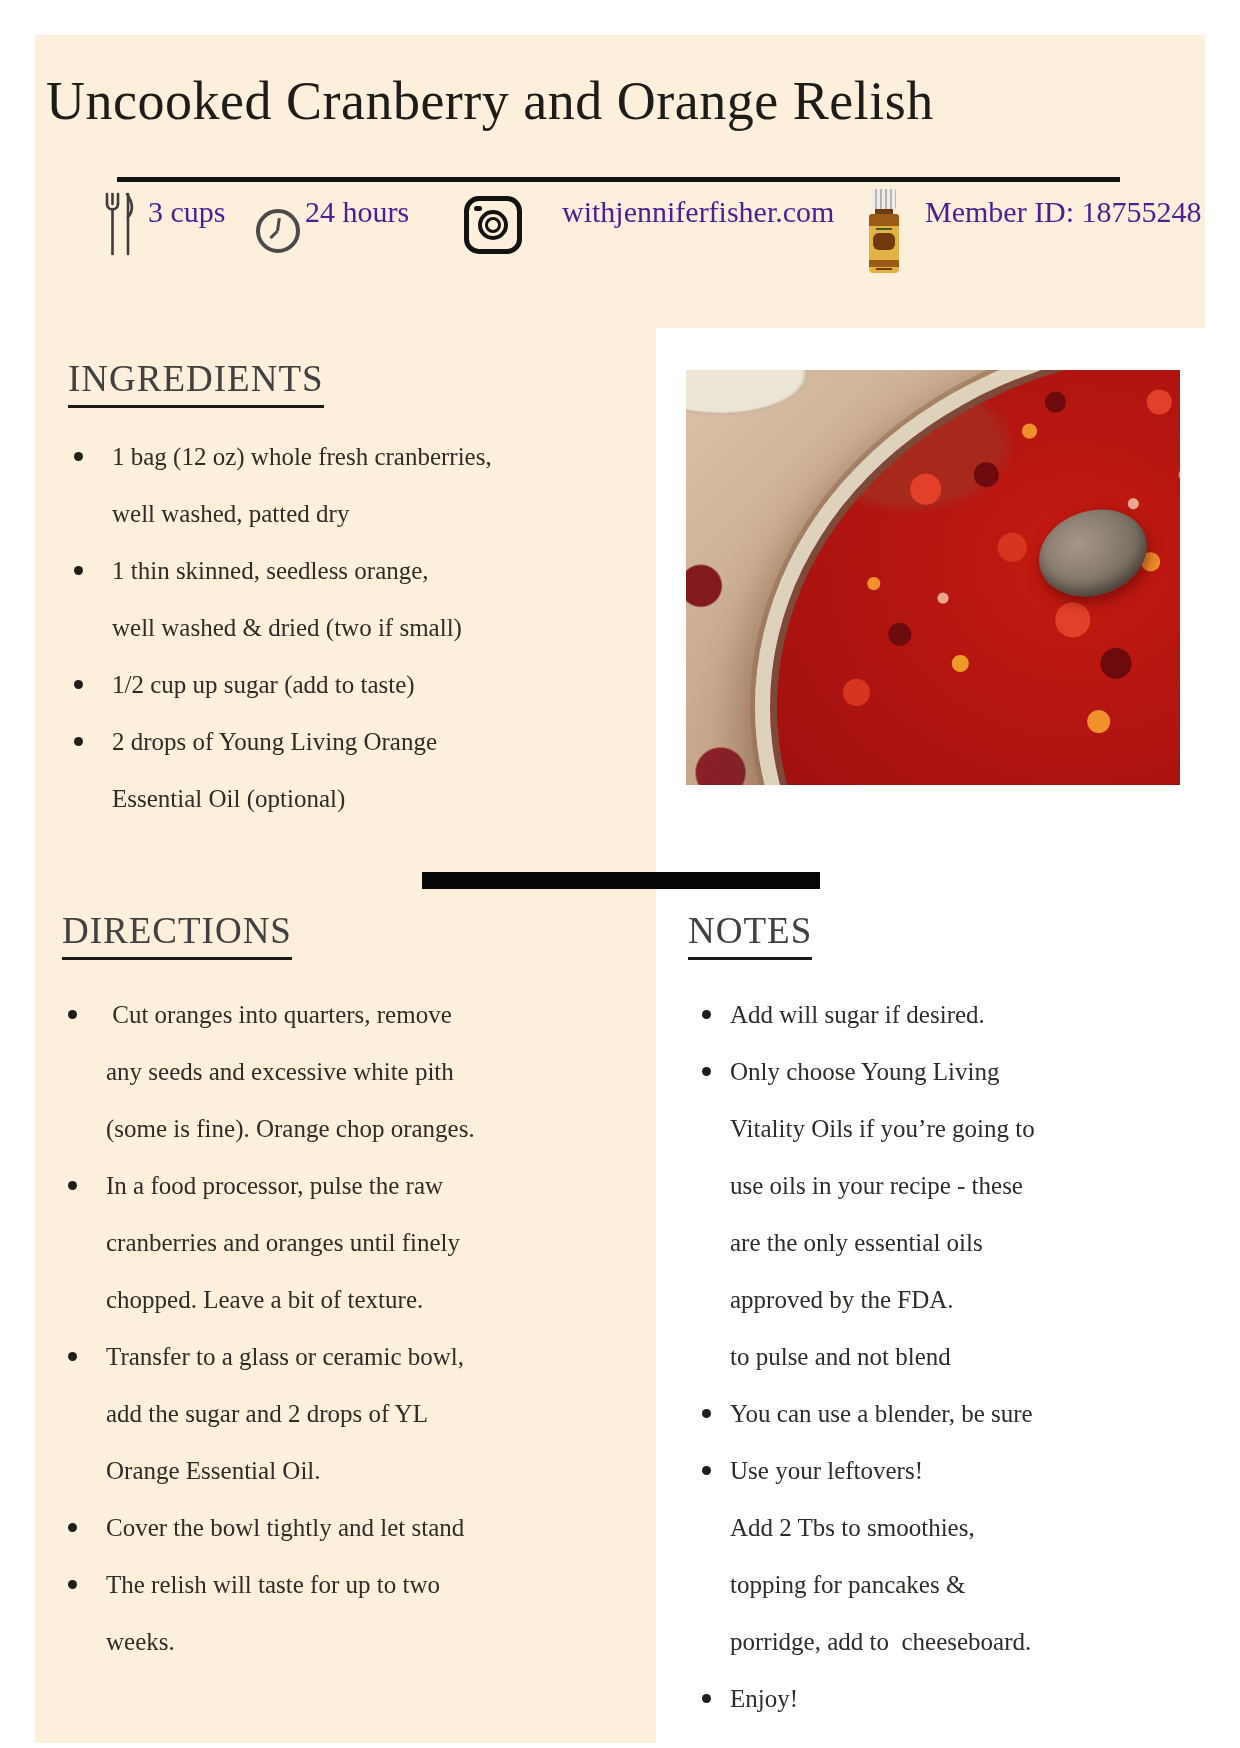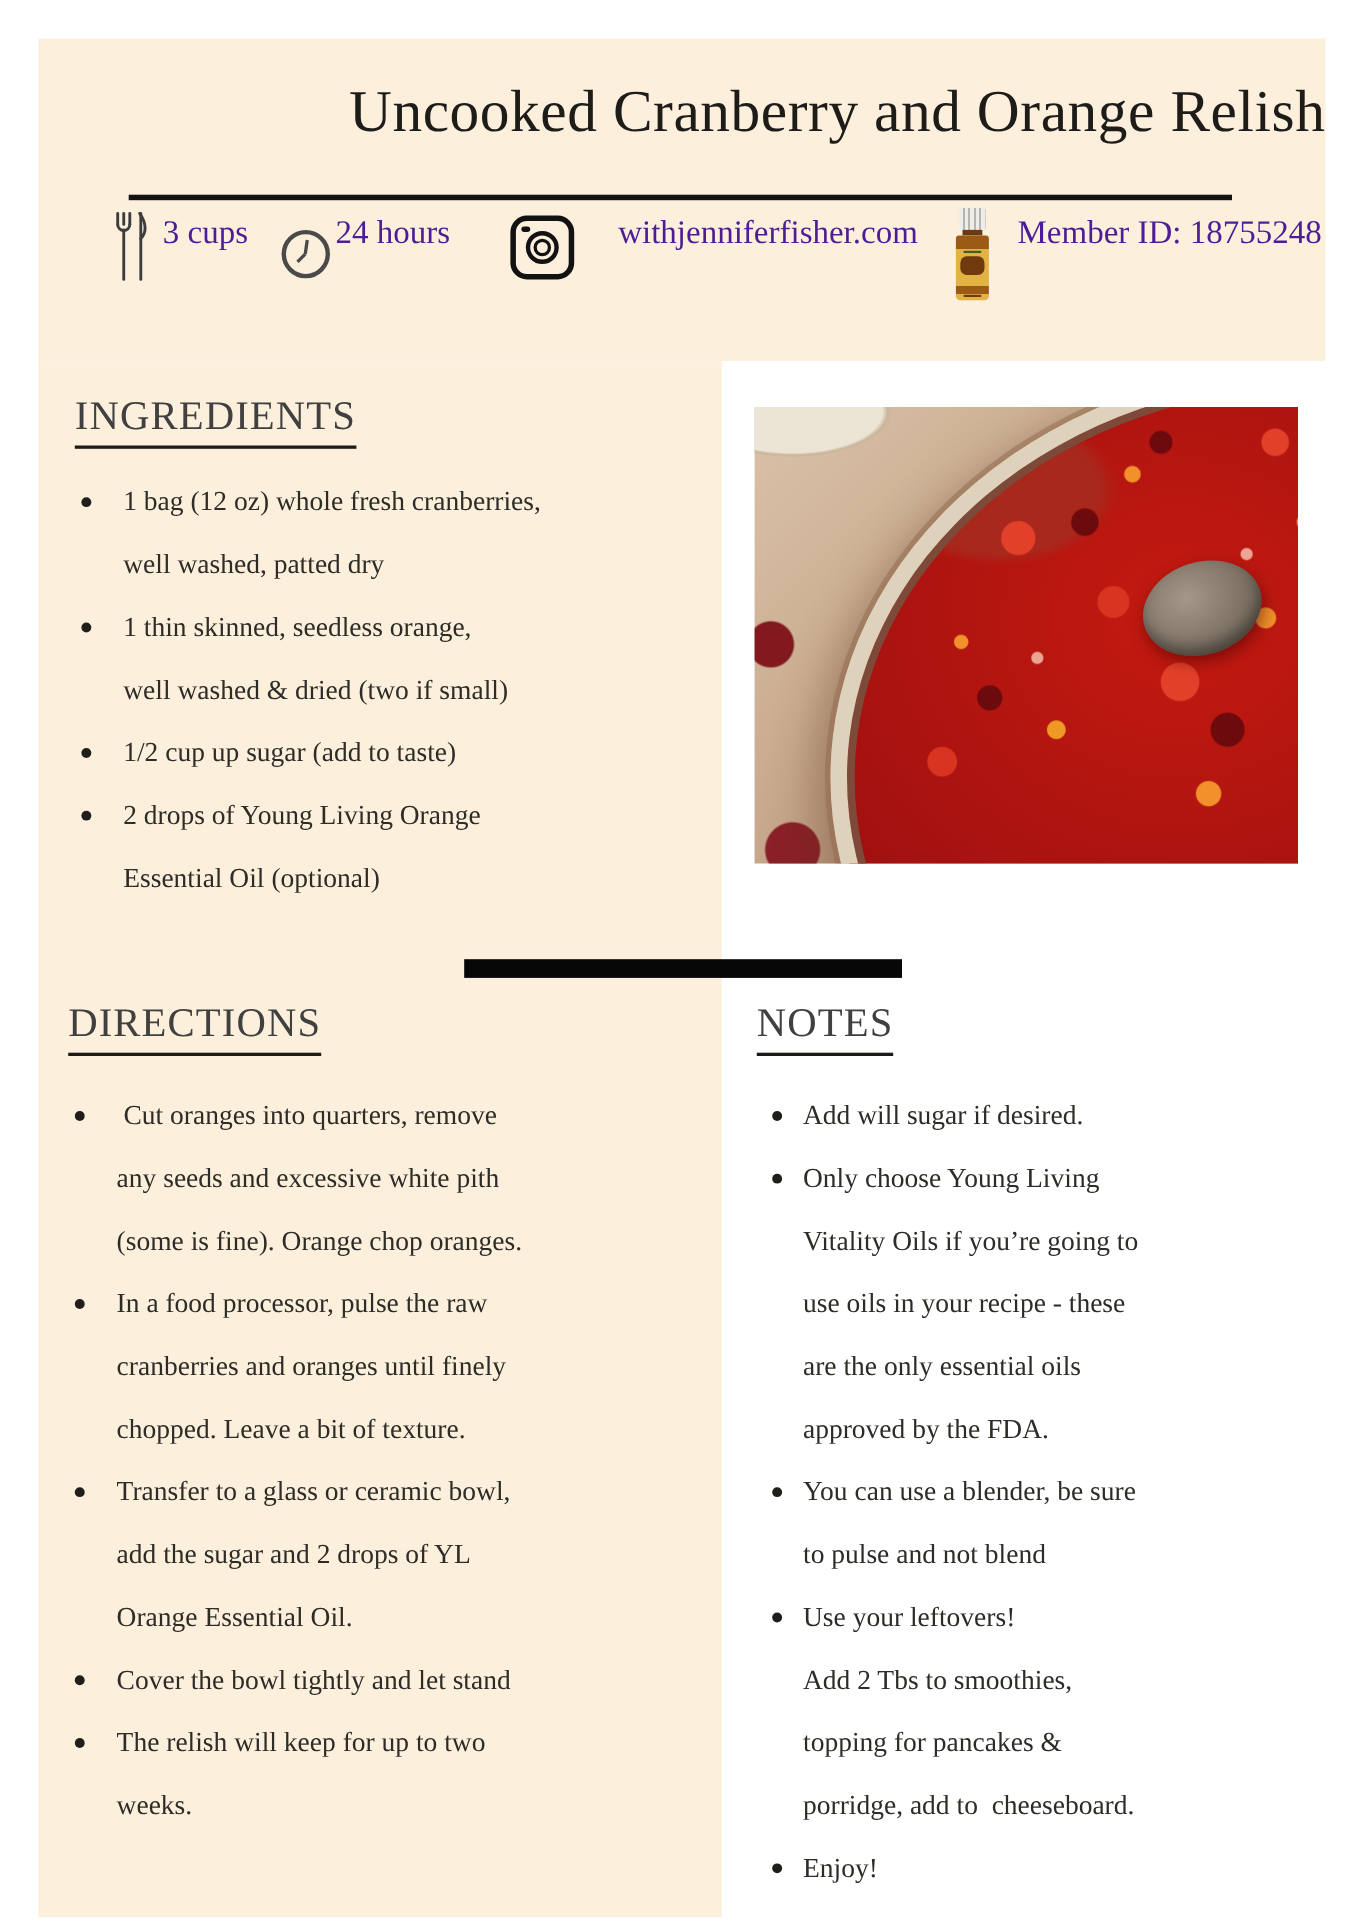--- a/index.html
+++ b/index.html
@@ -2,21 +2,21 @@
 <html><head>
 <meta charset="utf-8">
 <style>
   html,body{margin:0;padding:0;background:#ffffff;}
   .page{position:relative;width:1240px;height:1748px;background:#ffffff;overflow:hidden;
         font-family:"Liberation Serif","DejaVu Serif",serif;color:#2e2c27;}
   .panel{position:absolute;background:#fcefdc;}
   .panel-top{left:35px;top:35px;width:1170px;height:293px;}
   .panel-left{left:35px;top:328px;width:621px;height:1415px;}
 
-  .title{position:absolute;left:35px;top:70px;width:1170px;text-align:right;
+  .title{position:absolute;left:46px;top:70px;width:1170px;text-align:left;
          font-size:54px;font-weight:500;color:#1d1c19;letter-spacing:.5px;}
   .title-rule{position:absolute;left:117px;top:177px;width:1003px;height:5px;background:#131313;}
 
   .meta-label{position:absolute;top:195px;font-size:30px;line-height:34px;color:#4c1d95;white-space:pre;}
   .lbl-servings{left:148px;}
   .lbl-time{left:305px;}
   .lbl-website{left:562px;}
   .lbl-member{left:925px;}
 
   .utensils{position:absolute;left:103px;top:192px;width:32px;height:64px;}
@@ -164,34 +164,34 @@
     <div class="line"><span class="dot"></span><span class="txt"> Cut oranges into quarters, remove</span></div>
     <div class="line cont"><span class="txt">any seeds and excessive white pith</span></div>
     <div class="line cont"><span class="txt">(some is fine). Orange chop oranges.</span></div>
     <div class="line"><span class="dot"></span><span class="txt">In a food processor, pulse the raw</span></div>
     <div class="line cont"><span class="txt">cranberries and oranges until finely</span></div>
     <div class="line cont"><span class="txt">chopped. Leave a bit of texture.</span></div>
     <div class="line"><span class="dot"></span><span class="txt">Transfer to a glass or ceramic bowl,</span></div>
     <div class="line cont"><span class="txt">add the sugar and 2 drops of YL</span></div>
     <div class="line cont"><span class="txt">Orange Essential Oil.</span></div>
     <div class="line"><span class="dot"></span><span class="txt">Cover the bowl tightly and let stand</span></div>
-    <div class="line"><span class="dot"></span><span class="txt">The relish will keep for up to two</span></div>
+    <div class="line"><span class="dot"></span><span class="txt">The relish will taste for up to two</span></div>
     <div class="line cont"><span class="txt">weeks.</span></div>
   </div>
 
   <div class="heading h-notes">NOTES</div>
   <div class="list l-notes">
     <div class="line"><span class="dot"></span><span class="txt">Add will sugar if desired.</span></div>
     <div class="line"><span class="dot"></span><span class="txt">Only choose Young Living</span></div>
     <div class="line cont"><span class="txt">Vitality Oils if you’re going to</span></div>
     <div class="line cont"><span class="txt">use oils in your recipe - these</span></div>
     <div class="line cont"><span class="txt">are the only essential oils</span></div>
     <div class="line cont"><span class="txt">approved by the FDA.</span></div>
+    <div class="line cont"><span class="txt">to pulse and not blend</span></div>
     <div class="line"><span class="dot"></span><span class="txt">You can use a blender, be sure</span></div>
-    <div class="line cont"><span class="txt">to pulse and not blend</span></div>
     <div class="line"><span class="dot"></span><span class="txt">Use your leftovers!</span></div>
     <div class="line cont"><span class="txt">Add 2 Tbs to smoothies,</span></div>
     <div class="line cont"><span class="txt">topping for pancakes &amp;</span></div>
     <div class="line cont"><span class="txt">porridge, add to  cheeseboard.</span></div>
     <div class="line"><span class="dot"></span><span class="txt">Enjoy!</span></div>
   </div>
 
 </div>
 
 </body></html>

